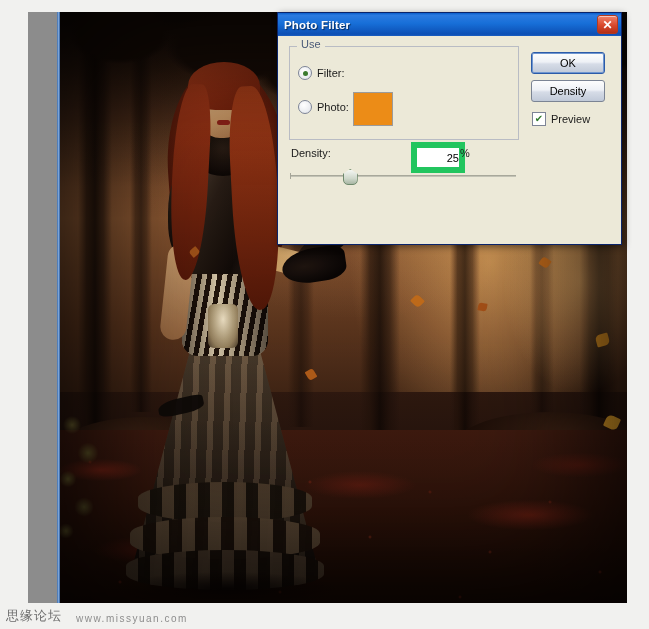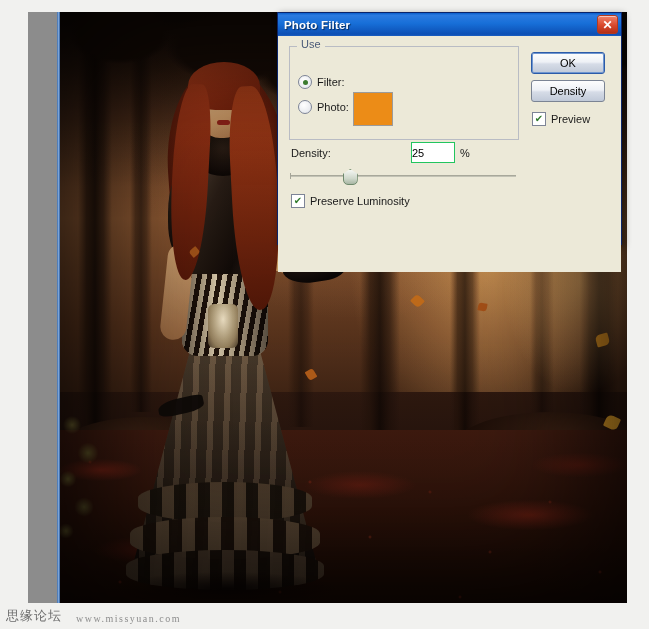--- a/index.html
+++ b/index.html
@@ -178,49 +178,49 @@
   
   .warm-wash{left:0;top:0;width:567px;height:591px;
     background:linear-gradient(to bottom,rgba(236,140,23,.10),rgba(180,90,20,.07));
     mix-blend-mode:overlay;}
   .vignette{left:0;top:0;width:567px;height:591px;
     box-shadow:inset 0 0 110px 42px rgba(0,0,0,.72);}
 
   
   .watermark{position:absolute;left:6px;bottom:4px;display:flex;align-items:flex-end;gap:14px;z-index:40;}
   .wm-cn{font-family:"DejaVu Sans",sans-serif;font-size:13px;color:#6d6d6d;letter-spacing:1px;}
-  .wm-en{font-family:Liberation Serif, serif;font-size:10px;color:#8d8d8d;letter-spacing:1.5px;padding-bottom:1px;}
+  .wm-en{font-family:Liberation Sans, sans-serif;font-size:10px;color:#8d8d8d;letter-spacing:1.5px;padding-bottom:1px;}
 
   
   #photo-filter-dialog{
     position:absolute;left:277px;top:12px;width:343px;height:231px;z-index:60;
     background:#ece9d8;border:1px solid #0a246a;
     box-shadow:2px 2px 7px rgba(0,0,0,.45);
     font-size:11px;color:#000;
   }
   .titlebar{height:23px;
     background:linear-gradient(to bottom,#0a5ecc 0%,#2b7ae0 10%,#176fd8 45%,#0c4fb4 92%,#1a5ec2 100%);
     display:flex;align-items:center;padding:0 3px 0 6px;}
   .title-text{flex:1;color:#fff;font-weight:bold;font-size:11.5px;
     text-shadow:1px 1px 1px rgba(0,0,0,.55);letter-spacing:.2px;}
   .close-btn{width:19px;height:17px;border-radius:3px;border:1px solid #b33a20;
     background:linear-gradient(to bottom,#f0826a,#d9482c 55%,#b22f16);
     display:flex;align-items:center;justify-content:center;cursor:pointer;
     box-shadow:inset 0 1px 0 rgba(255,255,255,.55);}
   .close-x{color:#fff;font-size:12px;font-weight:bold;line-height:1;font-family:"Liberation Sans",sans-serif;}
 
-  .dlg-body{position:relative;height:236px;background:#ece9d8;}
+  .dlg-body{position:relative;height:208px;background:#ece9d8;}
 
   .groupbox{position:absolute;left:11px;top:10px;width:228px;height:92px;
     border:1px solid #b9bcc4;background:transparent;}
   .group-title{position:absolute;left:19px;top:2px;background:#ece9d8;padding:0 4px;
     color:#4a5a78;font-size:11px;}
 
   .row{position:absolute;display:flex;align-items:center;}
-  .r-filter{left:20px;top:39px;}
+  .r-filter{left:20px;top:30px;}
   .r-color{left:20px;top:64px;}
 
   .radio{width:12px;height:12px;border-radius:50%;border:1px solid #7d8496;
     background:radial-gradient(circle at 40% 35%,#fff,#dfe2e8);
     display:inline-flex;align-items:center;justify-content:center;margin-right:5px;cursor:pointer;}
   .radio.on::after{content:"";width:5px;height:5px;border-radius:50%;background:#3a7a2e;}
   .lbl{color:#1a1a1a;font-size:11px;}
 
   .combo{position:absolute;left:75px;top:24px;width:157px;height:21px;
     background:#fff;border:1px solid #8a8f99;display:flex;align-items:center;cursor:pointer;}
@@ -229,21 +229,21 @@
     background:linear-gradient(to bottom,#fbfcfe,#dce3ee 50%,#c3cddd);
     border:1px solid #9aa3b2;display:flex;align-items:center;justify-content:center;}
   .combo-arrow{width:0;height:0;border-left:4px solid transparent;border-right:4px solid transparent;
     border-top:5px solid #1c3f73;}
 
   .swatch{position:absolute;left:75px;top:56px;width:38px;height:32px;
     background:#ec8c17;border:1px solid #9b9b9b;cursor:pointer;}
 
   .density-label{position:absolute;left:13px;top:111px;font-size:11px;color:#1a1a1a;}
   .density-box{position:absolute;left:133px;top:106px;width:42px;height:19px;
-    background:#fff;border:1px solid #22c55e;display:flex;align-items:center;justify-content:flex-start;}
+    background:#fff;border:6px solid #22c55e;display:flex;align-items:center;justify-content:flex-end;}
   .density-val{font-size:11px;color:#000;}
   .pct{position:absolute;left:182px;top:111px;font-size:11px;color:#1a1a1a;}
 
   .slider{position:absolute;left:12px;top:133px;width:226px;height:14px;cursor:pointer;}
   .slider-track{position:absolute;left:0;top:6px;width:226px;height:2px;
     background:linear-gradient(to bottom,#9b9b8e,#cfcfc2);}
   .slider-tick{position:absolute;left:0;top:4px;width:1px;height:6px;background:#a5a598;}
   .slider-thumb{position:absolute;left:42px;top:0;width:13px;height:14px;
     background:linear-gradient(to bottom,#f4f6f2,#cfd8cb 60%,#a8b6a4);
     border:1px solid #6f8a6d;border-radius:3px 3px 5px 5px;
@@ -369,24 +369,20 @@
         <span class="density-val">25</span>
       </div>
       <div class="pct">%</div>
 
       <div class="slider">
         <div class="slider-track"></div>
         <div class="slider-tick"></div>
         <div class="slider-thumb" style="left: 52.75px;"></div>
       </div>
 
-      <div class="preserve-row">
-        <span class="check on"></span>
-        <span class="lbl">Preserve Luminosity</span>
-      </div>
 
       <div class="btn default btn-ok">OK</div>
       <div class="btn btn-cancel">Density</div>
 
       <div class="preview-row">
         <span class="check on"></span>
         <span class="lbl">Preview</span>
       </div>
 
     </div>

